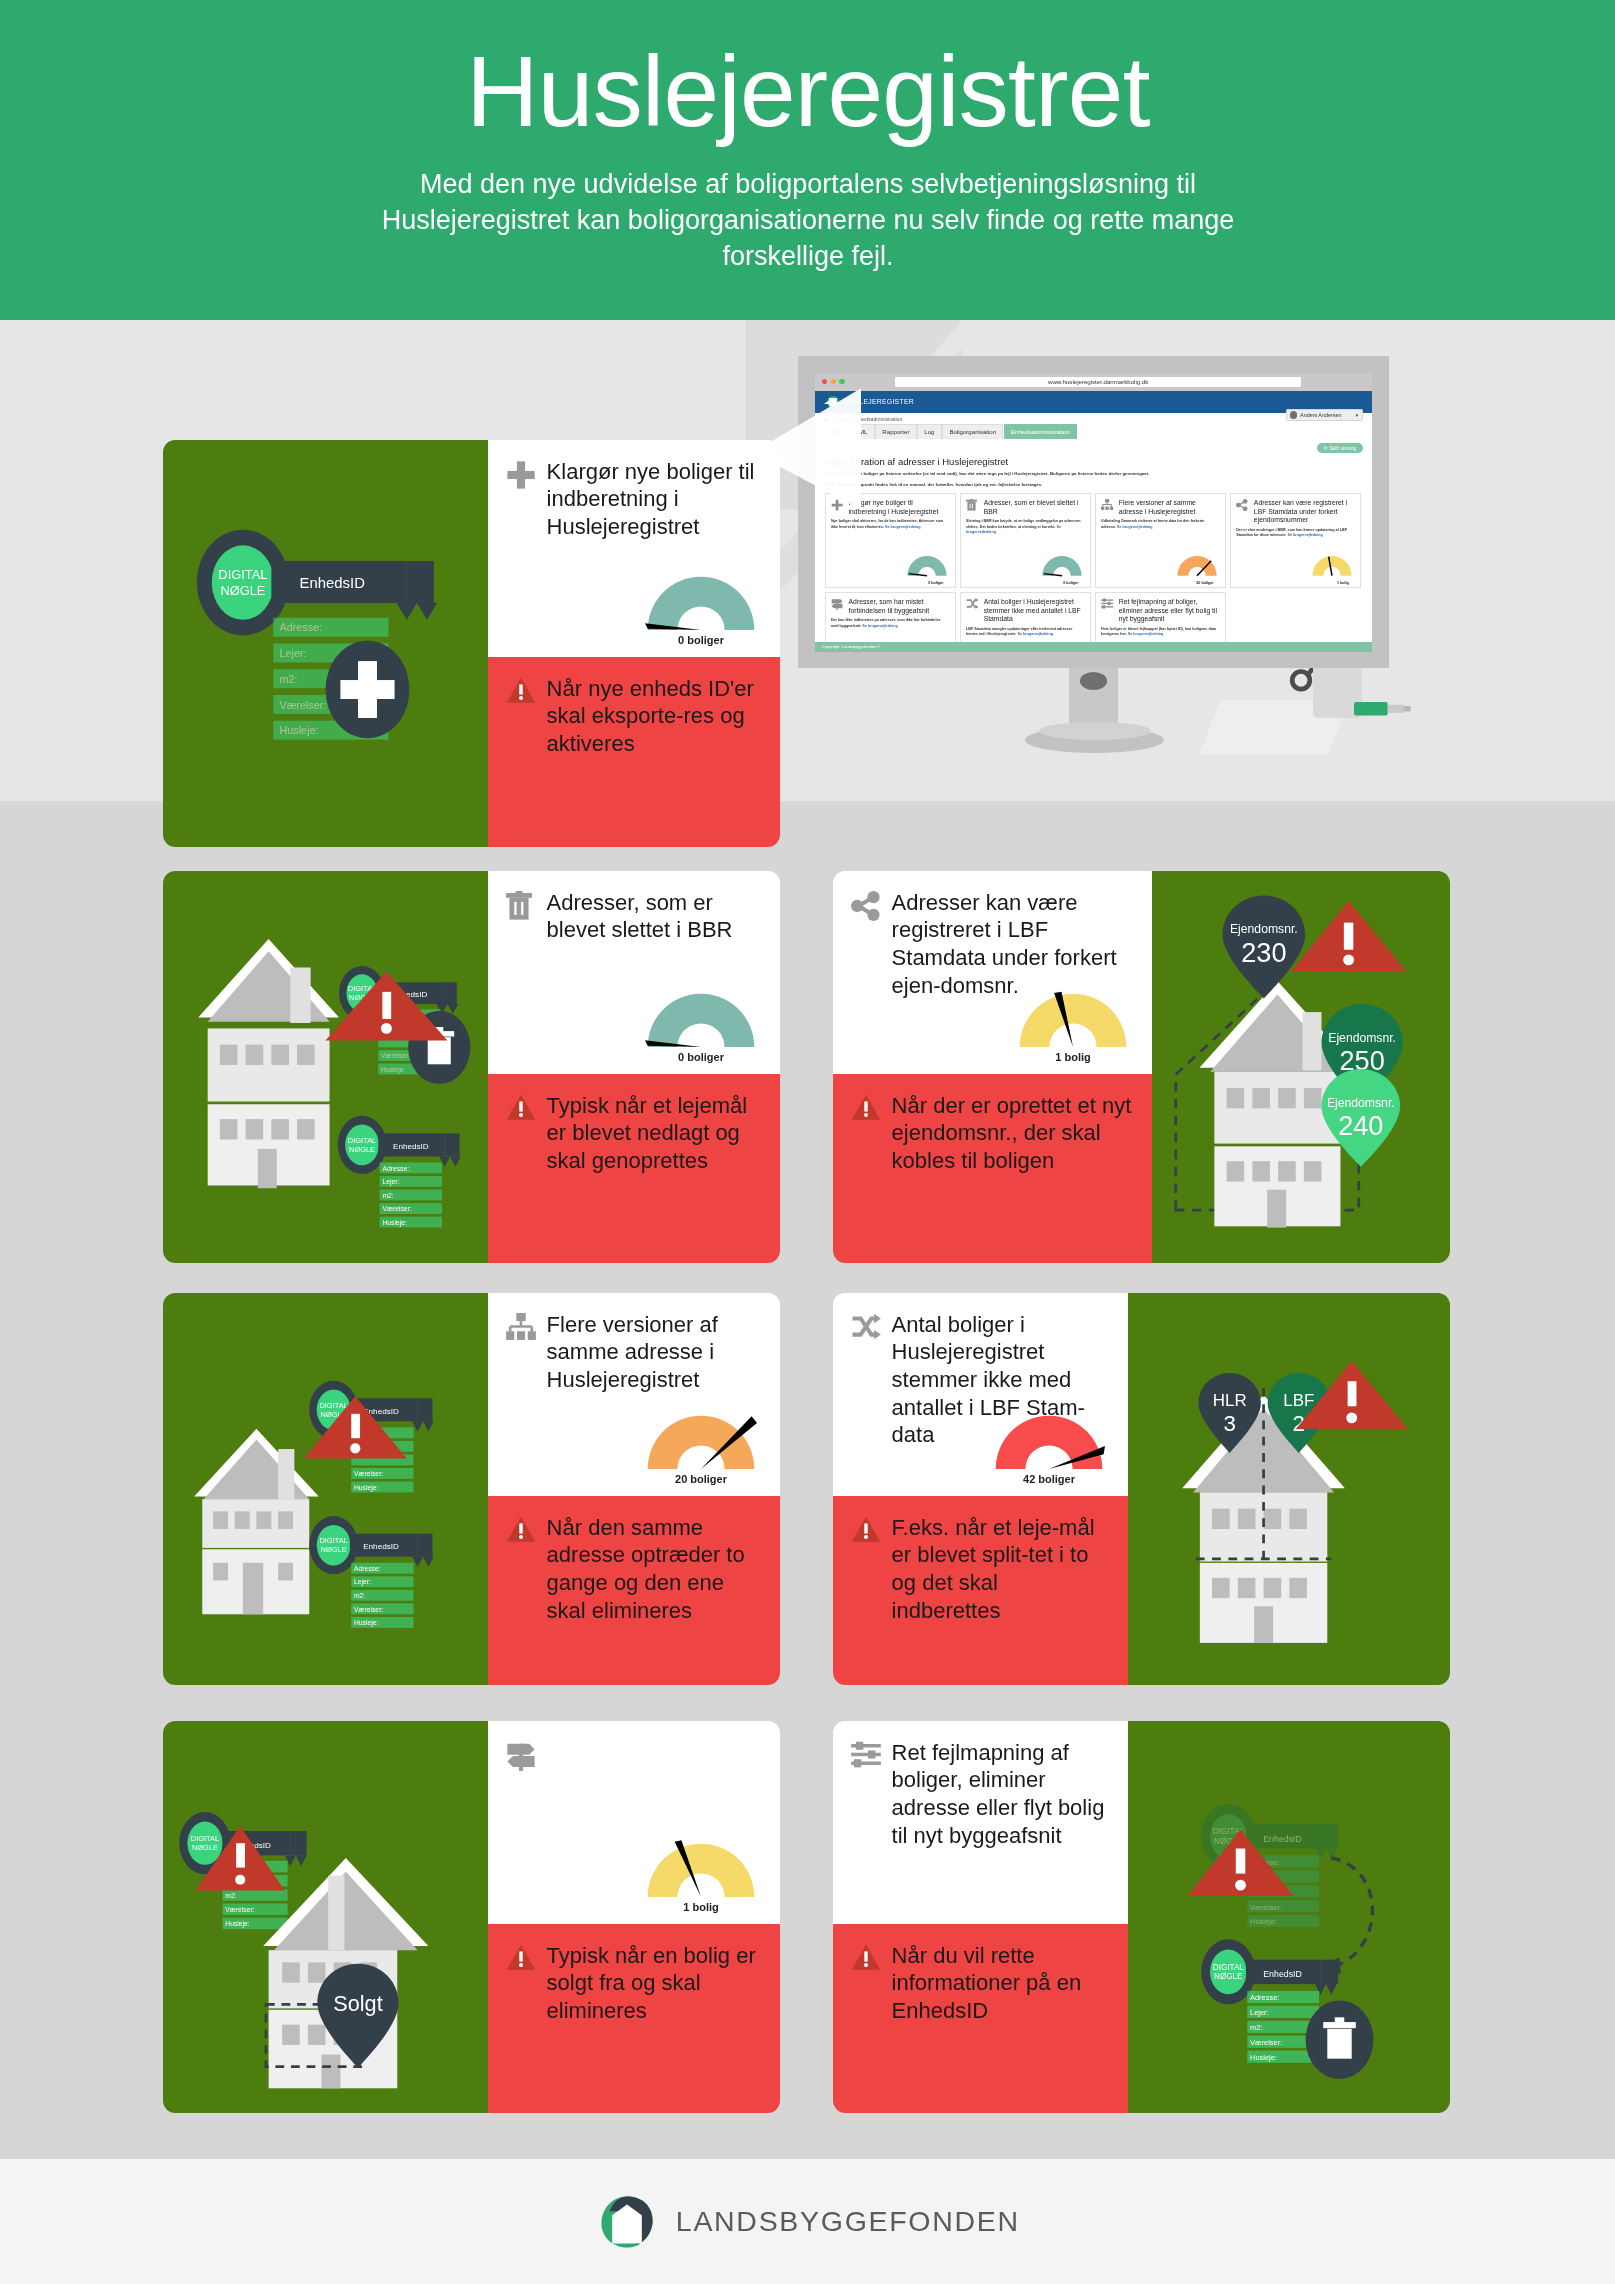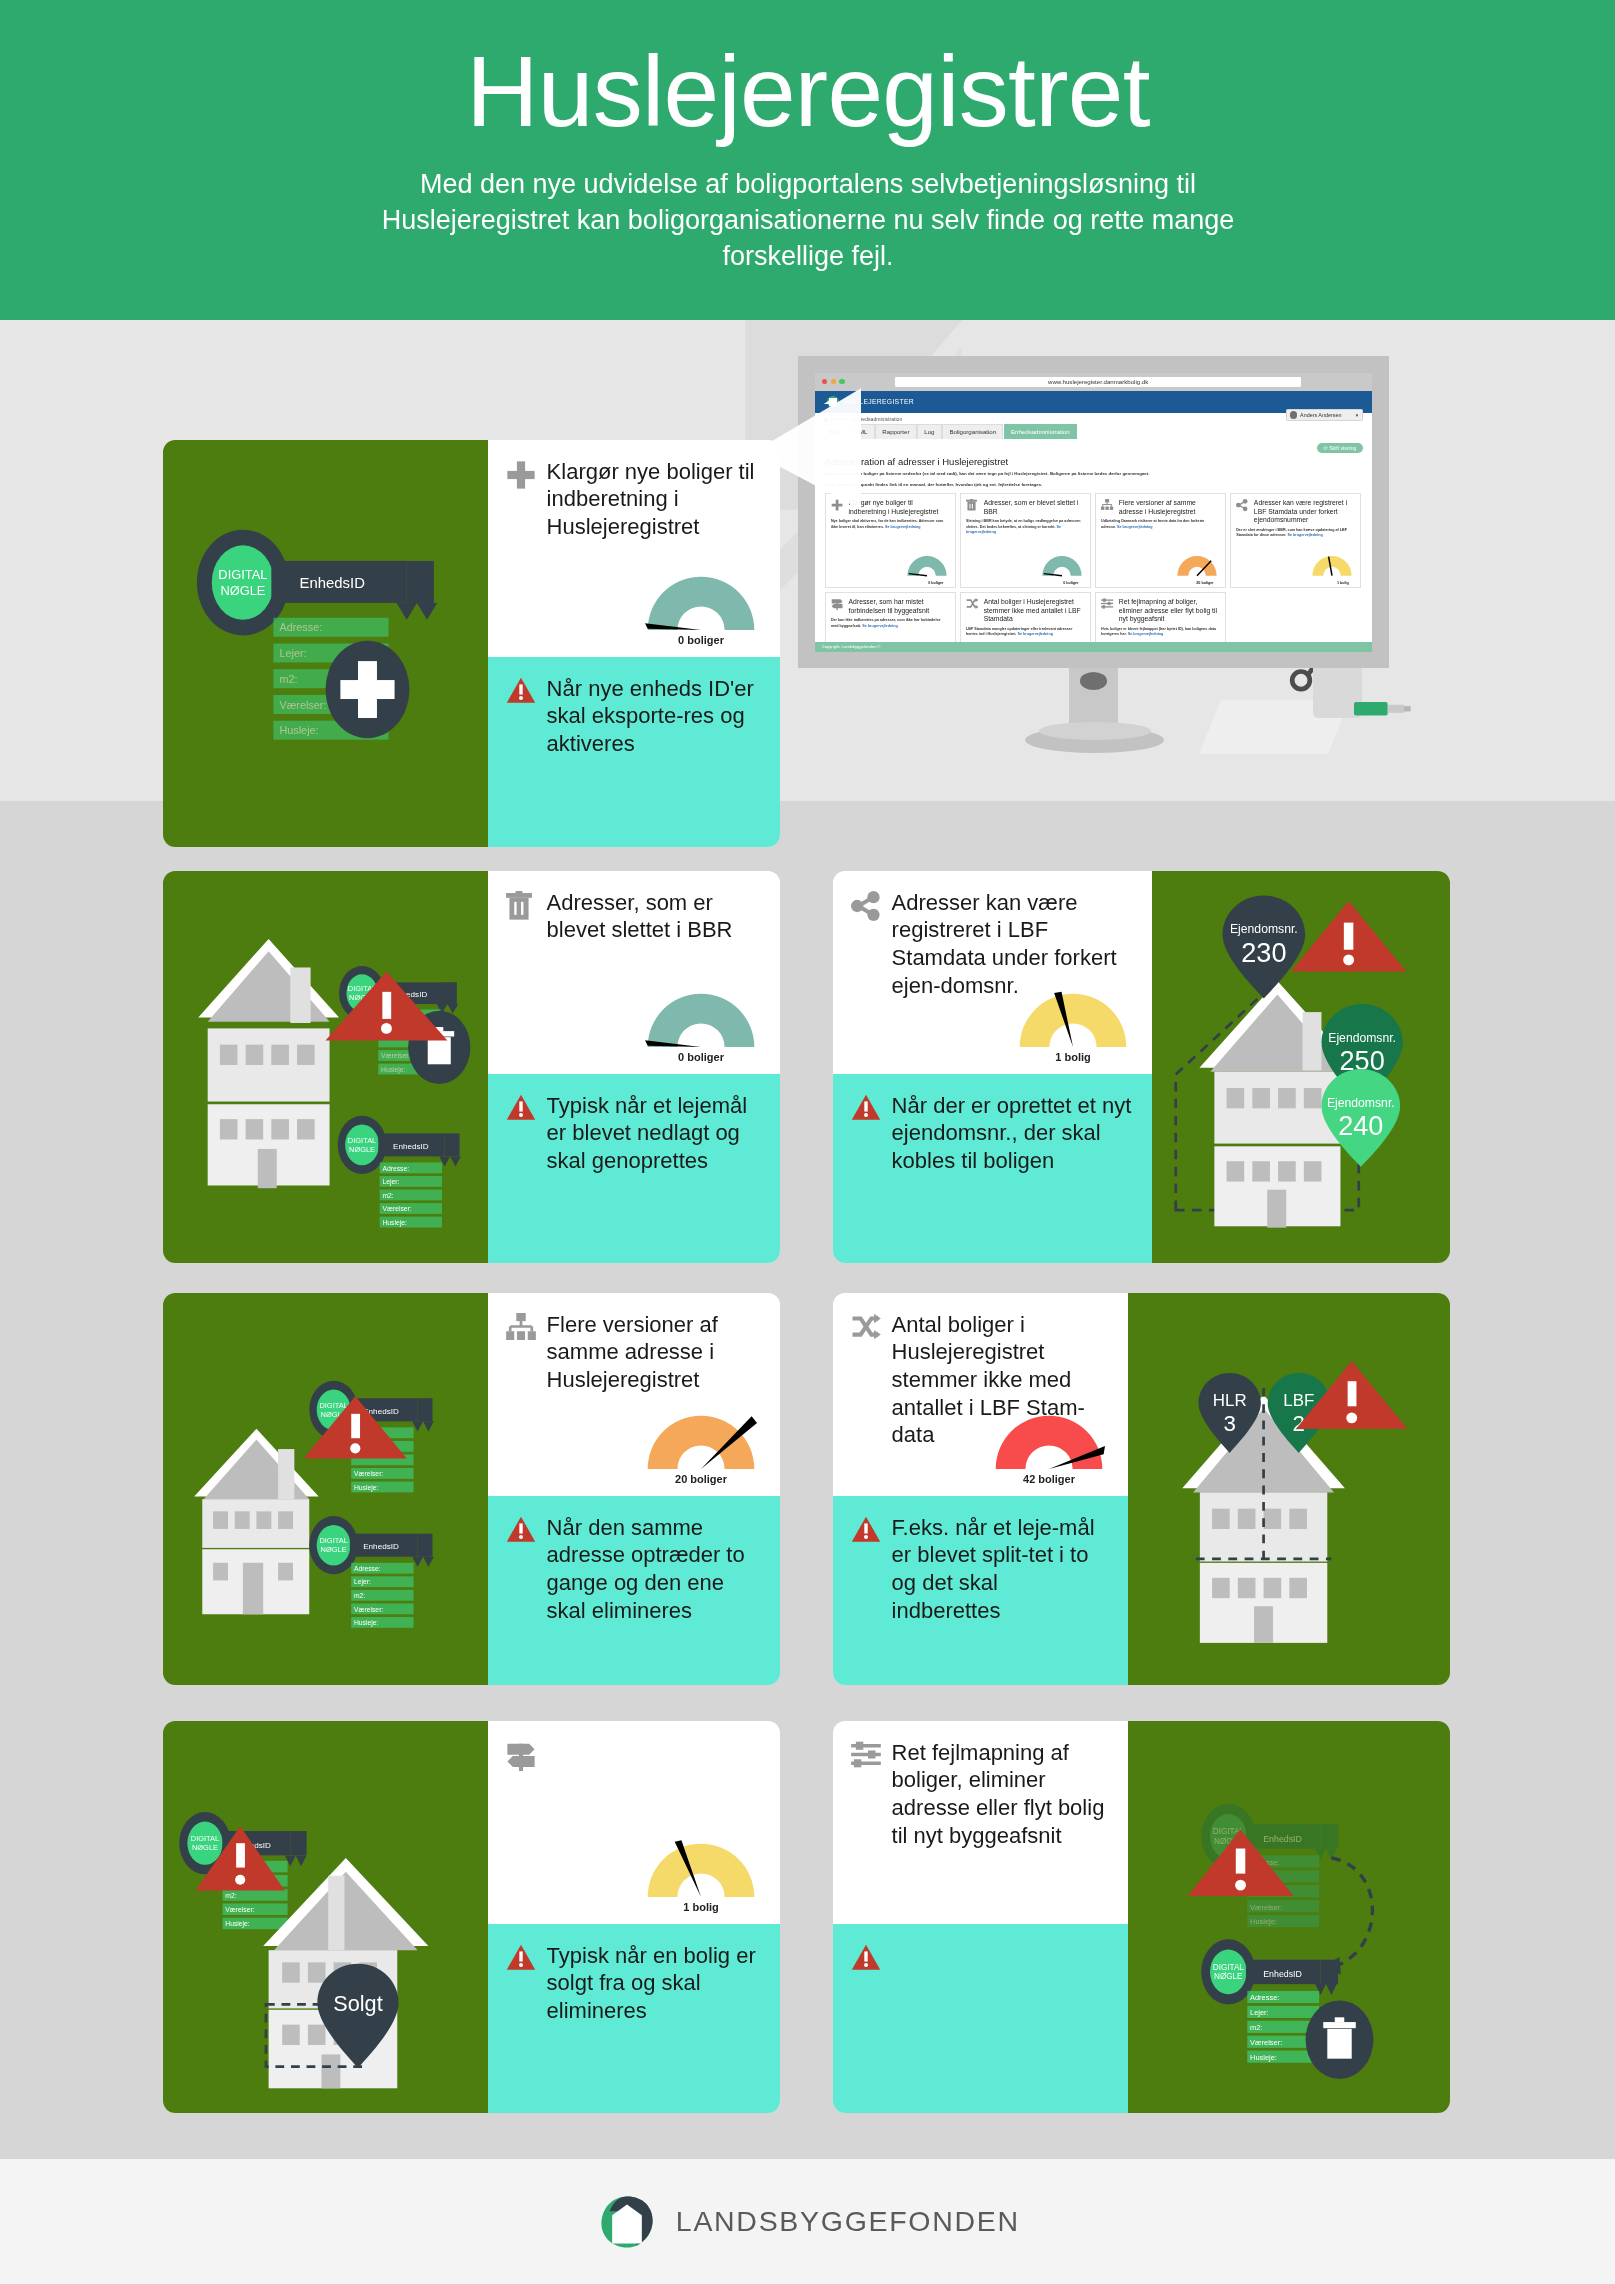--- a/index.html
+++ b/index.html
@@ -120,21 +120,21 @@
   
   .pointer { position:absolute; left:753px; top:388px; width:108px; height:122px; }
 
   
   .card {
     position:absolute; background:#ededed; border-radius:12.2px; overflow:hidden; display:flex;
   }
   .card-ill { background:#4d7c0f; position:relative; overflow:hidden; flex:0 0 auto; }
   .card-text { flex:1; display:flex; flex-direction:column; }
   .ct-top { background:#ffffff; flex:0 0 auto; position:relative; padding:17.6px 20.3px 0 17.6px; }
-  .ct-bot { background:#5eead4; flex:1; position:relative; padding:17.6px 20.3px 0 17.6px; }
+  .ct-bot { background:#ef4444; flex:1; position:relative; padding:17.6px 20.3px 0 17.6px; }
   .ct-row { display:flex; gap:11px; align-items:flex-start; }
   .ct-ico { flex:0 0 30px; width:30px; padding-top:2.7px; }
   .ct-title { font-size:22px; line-height:1.26; color:#1a1a1a; }
   .ct-body { font-size:22px; line-height:1.26; color:#1a1a1a; }
   .gauge-wrap { position:absolute; right:23px; bottom:11px; text-align:center; }
   .gauge-lbl { font-size:11px; font-weight:bold; color:#222; margin-top:1.4px; }
 
   
   .house { position:absolute; }
 
@@ -956,20 +956,21 @@
     </div>
     <div class="ct-bot">
       <div class="ct-row">
         <div class="ct-ico">
           <svg width="30" height="27" viewBox="0 0 44 40">
               <polygon points="22,1 43,38 1,38" fill="#c0392b"></polygon>
               <rect x="19.5" y="11" width="5" height="15" fill="#fff"></rect>
               <circle cx="22" cy="31" r="3" fill="#fff"></circle>
             </svg>
         </div>
+        <div class="ct-body">Når du vil rette informationer på en EnhedsID</div>
       </div>
     </div>
   </div>
   <div class="card-ill" style="width:322px;">
     <svg width="322" height="392" viewBox="0 0 475 578">
 
       <g opacity="0.38">
         <ellipse cx="148" cy="170" rx="40" ry="48" fill="#1b6e48"></ellipse>
         <ellipse cx="148" cy="170" rx="27" ry="33" fill="#2faa6e"></ellipse>
         <rect x="174" y="152" width="110" height="36" fill="#1b6e48"></rect>

